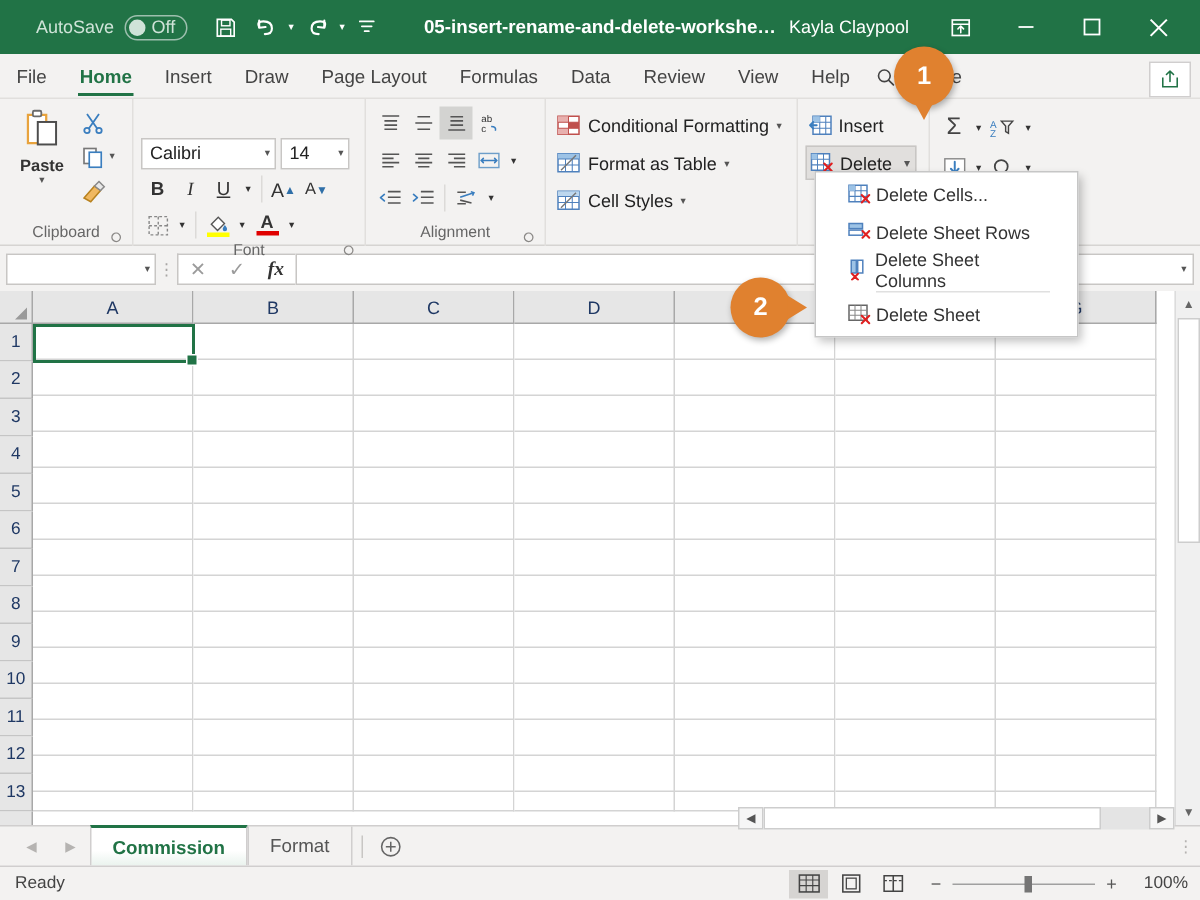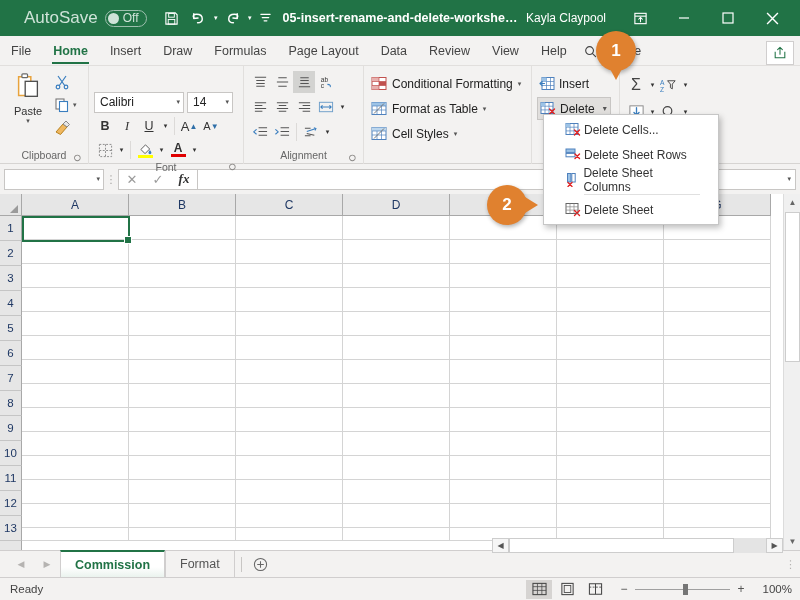--- a/index.html
+++ b/index.html
@@ -11,21 +11,21 @@
     background: #fff;
     -webkit-font-smoothing: antialiased;
   }
   #app { position: relative; width: 800px; height: 600px; overflow: hidden; }
 
   
   .titlebar {
     height: 36px; background: #217346; display: flex; align-items: center;
     padding: 0 6px; position: relative;
   }
-  .autosave-label { color: #cfe3d8; font-size: 17px; margin-left: 18px; margin-right: 7px; }
+  .autosave-label { color: #cfe3d8; font-size: 12px; margin-left: 18px; margin-right: 7px; }
   .toggle {
     width: 42px; height: 17px; border-radius: 9px; border: 1px solid #9dbfae;
     display: flex; align-items: center; padding: 0 2px; position: relative;
   }
   .toggle .knob { width: 11px; height: 11px; border-radius: 50%; background: #cfe3d8; }
   .toggle .tog-txt { color: #cfe3d8; font-size: 12px; margin-left: 4px; }
   .tb-icon {
     width: 30px; height: 30px; display: flex; align-items: center; justify-content: center;
     color: #fff; position: relative;
   }
@@ -72,21 +72,21 @@
   .grp { position: relative; height: 98px; padding: 3px 5px 0 5px; display: flex; flex-direction: column; }
   .grp + .grp { border-left: 1px solid #e1dfdd; }
   .grp-body { flex: 1; display: flex; align-items: flex-start; }
   .grp-label {
     height: 15px; font-size: 10.5px; color: #666; text-align: center; position: relative;
   }
   .dlg-launcher { position: absolute; right: 2px; bottom: 0; font-size: 9px; color: #8a8886; }
 
   
   .paste-col { width: 46px; display: flex; flex-direction: column; align-items: center; padding-top: 2px; }
-  .paste-lbl { font-size: 11px; color: #333; margin-top: 1px; }
+  .paste-lbl { font-size: 11px; color: #333; margin-top: 1px; font-weight: bold; }
   .mini-caret { font-size: 7px; color: #555; line-height: 8px; }
   .clip-small { display: flex; flex-direction: column; justify-content: space-around; height: 70px; padding-top: 2px;}
   .clip-small > div { display: flex; align-items: center; height: 22px; }
 
   
   .fontgrp-rows { display: flex; flex-direction: column; gap: 2px; padding-top: 2px; margin-top: 20px; }
   .fg-row { display: flex; align-items: center; height: 22px; }
   .fname-box, .fsize-box {
     height: 21px; border: 1px solid #c8c6c4; background: #fff; display: flex;
     align-items: center; padding: 0 3px 0 5px; font-size: 12px; color: #222;
@@ -314,22 +314,22 @@
           </svg>
       </div>
     </div>
   </div>
 
   <div class="tabstrip">
     <div class="rtab">File</div>
     <div class="rtab active">Home</div>
     <div class="rtab">Insert</div>
     <div class="rtab">Draw</div>
+    <div class="rtab">Page Layout</div>
     <div class="rtab">Formulas</div>
-    <div class="rtab">Page Layout</div>
     <div class="rtab">Data</div>
     <div class="rtab">Review</div>
     <div class="rtab">View</div>
     <div class="rtab">Help</div>
     <div class="tell-wrap">
       <span class="mg">
         <svg width="13" height="13" viewBox="0 0 14 14">
             <circle cx="6" cy="6" r="4.2" fill="none" stroke="#444" stroke-width="1.2"></circle>
             <path d="M9.2 9.2L12.5 12.5" stroke="#444" stroke-width="1.2" stroke-linecap="round"></path>
           </svg>

